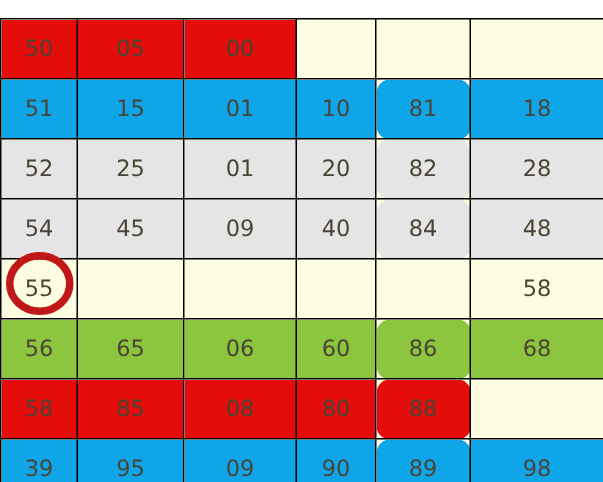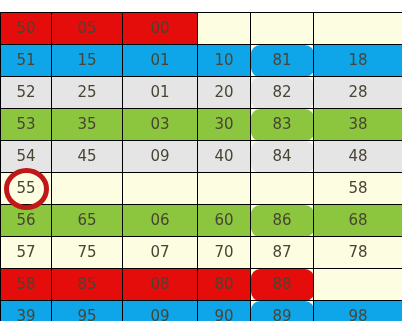--- a/index.html
+++ b/index.html
@@ -98,28 +98,20 @@
         </tr>
         <tr>
           <td class="fill-orange align-center">52</td>
           <td class="fill-orange align-center">25</td>
           <td class="fill-orange align-center">01</td>
           <td class="fill-orange align-center">20</td>
           <td class="fill-orange align-left">82</td>
           <td class="fill-orange align-center">28</td>
         </tr>
         <tr>
-          <td class="fill-green align-center">53</td>
-          <td class="fill-green align-center">35</td>
-          <td class="fill-green align-center">03</td>
-          <td class="fill-green align-center">30</td>
-          <td class="fill-green align-left">83</td>
-          <td class="fill-green align-center">38</td>
-        </tr>
-        <tr>
           <td class="fill-orange align-center">54</td>
           <td class="fill-orange align-center">45</td>
           <td class="fill-orange align-center">09</td>
           <td class="fill-orange align-center">40</td>
           <td class="fill-orange align-left">84</td>
           <td class="fill-orange align-center">48</td>
         </tr>
         <tr>
           <td class="fill-cream align-center">55</td>
           <td class="fill-cream align-center"></td>
@@ -128,28 +120,20 @@
           <td class="fill-cream align-left"></td>
           <td class="fill-cream align-center">58</td>
         </tr>
         <tr>
           <td class="fill-green align-center">56</td>
           <td class="fill-green align-center">65</td>
           <td class="fill-green align-center">06</td>
           <td class="fill-green align-center">60</td>
           <td class="fill-green align-left">86</td>
           <td class="fill-green align-center">68</td>
-        </tr>
-        <tr>
-          <td class="fill-cream align-center">57</td>
-          <td class="fill-cream align-center">75</td>
-          <td class="fill-cream align-center">07</td>
-          <td class="fill-cream align-center">70</td>
-          <td class="fill-cream align-left">87</td>
-          <td class="fill-cream align-center">78</td>
         </tr>
         <tr>
           <td class="fill-red align-center">58</td>
           <td class="fill-red align-center">85</td>
           <td class="fill-red align-center">08</td>
           <td class="fill-red align-center">80</td>
           <td class="fill-red align-left">88</td>
           <td class="fill-cream align-center"></td>
         </tr>
         <tr>

